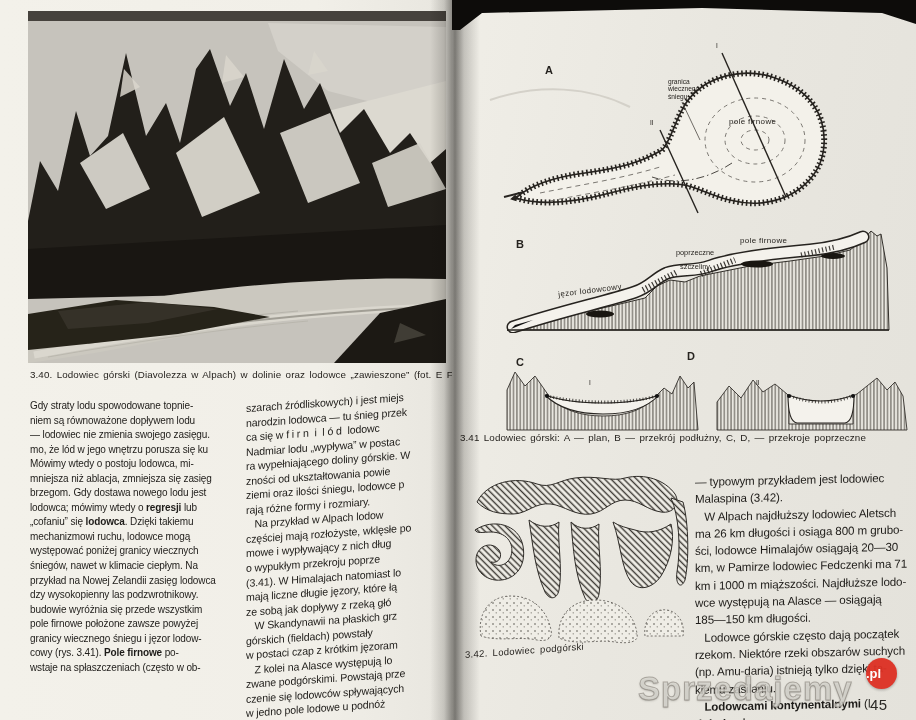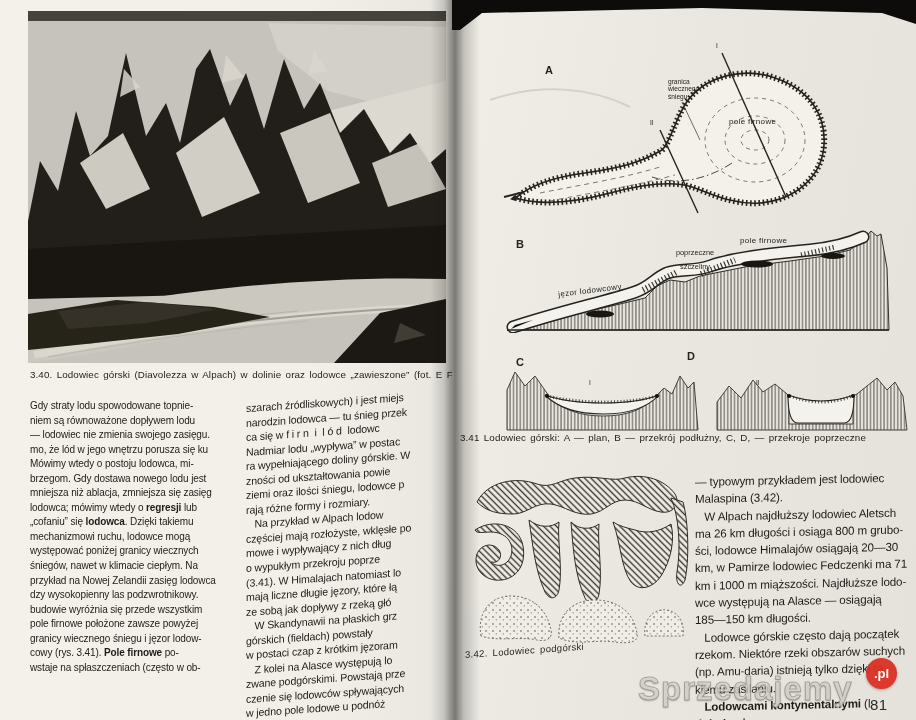--- a/index.html
+++ b/index.html
@@ -57,21 +57,21 @@
   #watermark-text{
     position:absolute;left:186px;top:670px;z-index:20;
     font-size:33px;font-weight:700;letter-spacing:1px;
     color:rgba(222,220,214,0.72);
     -webkit-text-stroke:1px rgba(115,110,102,0.5);
     text-shadow:0 1px 2px rgba(70,66,60,0.35);
   }
   #watermark-badge{
     position:absolute;left:414px;top:658px;width:31px;height:31px;border-radius:50%;
     background:#dd2f23;color:#fff;font-size:13px;font-weight:700;
-    display:flex;align-items:center;justify-content:center;z-index:21;
+    display:flex;align-items:center;justify-content:flex-start;z-index:21;
     box-shadow:0 1px 3px rgba(0,0,0,0.3);opacity:0.95;
   }
   svg{display:block;}
 </style>
 </head>
 <body>
 
 <svg width="0" height="0" style="position:absolute" aria-hidden="true">
   <defs>
     <pattern id="vh" width="3.4" height="8" patternUnits="userSpaceOnUse">
@@ -120,22 +120,22 @@
   </div>
 
   <div id="cap340">3.40. Lodowiec górski (Diavolezza w Alpach) w dolinie oraz lodowce „zawieszone” (fot. E Falkowsk</div>
 
   <div id="col-left" class="tcol">
       <div class="tline"><span>Gdy straty lodu spowodowane topnie-</span></div>
       <div class="tline"><span>niem są równoważone dopływem lodu</span></div>
       <div class="tline"><span>— lodowiec nie zmienia swojego zasięgu.</span></div>
       <div class="tline"><span>mo, że lód w jego wnętrzu porusza się ku</span></div>
       <div class="tline"><span>Mówimy wtedy o postoju lodowca, mi-</span></div>
+      <div class="tline"><span>mniejsza niż ablacja, zmniejsza się zasięg</span></div>
       <div class="tline"><span>brzegom. Gdy dostawa nowego lodu jest</span></div>
-      <div class="tline"><span>mniejsza niż ablacja, zmniejsza się zasięg</span></div>
       <div class="tline"><span>lodowca; mówimy wtedy o </span><b>regresji</b><span> lub</span></div>
       <div class="tline"><span>„cofaniu” się </span><b>lodowca</b><span>. Dzięki takiemu</span></div>
       <div class="tline"><span>mechanizmowi ruchu, lodowce mogą</span></div>
       <div class="tline"><span>występować poniżej granicy wiecznych</span></div>
       <div class="tline"><span>śniegów, nawet w klimacie ciepłym. Na</span></div>
       <div class="tline"><span>przykład na Nowej Zelandii zasięg lodowca</span></div>
       <div class="tline"><span>dzy wysokopienny las podzwrotnikowy.</span></div>
       <div class="tline"><span>budowie wyróżnia się przede wszystkim</span></div>
       <div class="tline"><span>pole firnowe położone zawsze powyżej</span></div>
       <div class="tline"><span>granicy wiecznego śniegu i jęzor lodow-</span></div>
@@ -261,21 +261,21 @@
       <div class="tline"><span>wce występują na Alasce — osiągają</span></div>
       <div class="tline"><span>185—150 km długości.</span></div>
       <div class="tline"><span>   Lodowce górskie często dają początek</span></div>
       <div class="tline"><span>rzekom. Niektóre rzeki obszarów suchych</span></div>
       <div class="tline"><span>(np. Amu-daria) istnieją tylko dzięki ta-</span></div>
       <div class="tline"><span>kiemu zasilaniu.</span></div>
       <div class="tline"><span>   </span><b>Lodowcami kontynentalnymi</b><span> (l</span></div>
       <div class="tline"><span></span><b>dolodami</b><span></span></div>
     </div>
 
-  <div id="page-num">81</div>
+  <div id="page-num">45</div>
 
   <div id="watermark-text">Sprzedajemy</div>
   <div id="watermark-badge">
     <span>.pl</span>
   </div>
 </div>
 
 <div id="top-edge"></div>
 <div id="gutter-shadow"></div>
 

